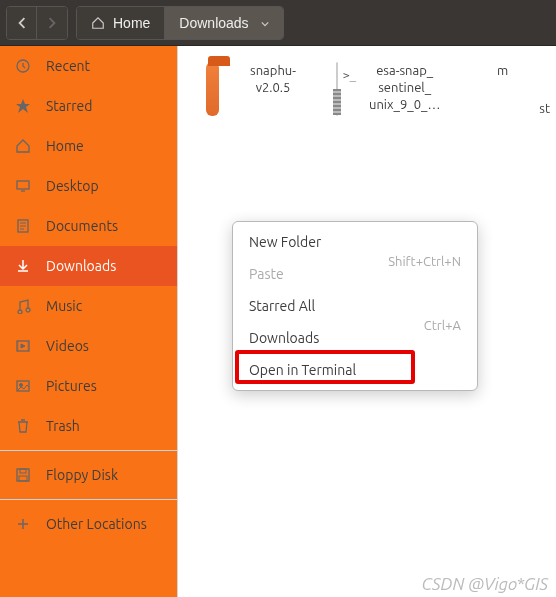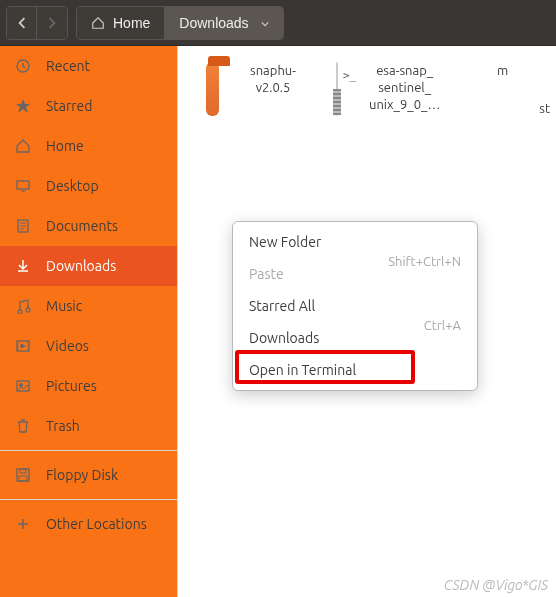--- a/index.html
+++ b/index.html
@@ -41,21 +41,21 @@
     .archive-icon .zipper { position: absolute; bottom: 0; left: 50%; transform: translateX(-50%); width: 8px; height: 26px; background: repeating-linear-gradient(#888 0 2px, #bbb 2px 4px); }
     .deb-icon { background: linear-gradient(#f956a6, #e6408f); position: relative; }
     .deb-icon::after { content: "◉"; position: absolute; bottom: 4px; right: 4px; font-size: 14px; color: rgba(255,255,255,0.6); }
     
     .context-menu { position: absolute; top: 221px; left: 232px; width: 246px; background: #fff; border: 1px solid #b8b8b8; border-radius: 6px; box-shadow: 0 4px 16px rgba(0,0,0,0.2); padding: 4px 0; }
     .menu-item { height: 32px; display: flex; align-items: center; justify-content: space-between; padding: 0 16px; font-size: 14px; cursor: pointer; }
     .menu-item.disabled { color: #aaa; cursor: default; }
     .menu-shortcut { color: #aaa; font-size: 13px; margin-top: 38px; }
     .menu-highlight { position: absolute; border: 4px solid #e60000; border-radius: 3px; pointer-events: none; }
     
-    .watermark { position: absolute; bottom: 4px; right: 8px; color: #bbb; font-size: 14px; font-style: italic; }
+    .watermark { position: absolute; bottom: 4px; right: 8px; color: #bbb; font-size: 17px; font-style: italic; }
   </style>
 </head>
 <body>
 
 <div class="toolbar">
   <div class="nav-group">
     <button class="nav-btn">
       <svg viewBox="0 0 10 10">
           <path d="M7 1 L3 5 L7 9" fill="none" stroke="#ccc" stroke-width="1.5"></path>
         </svg>

